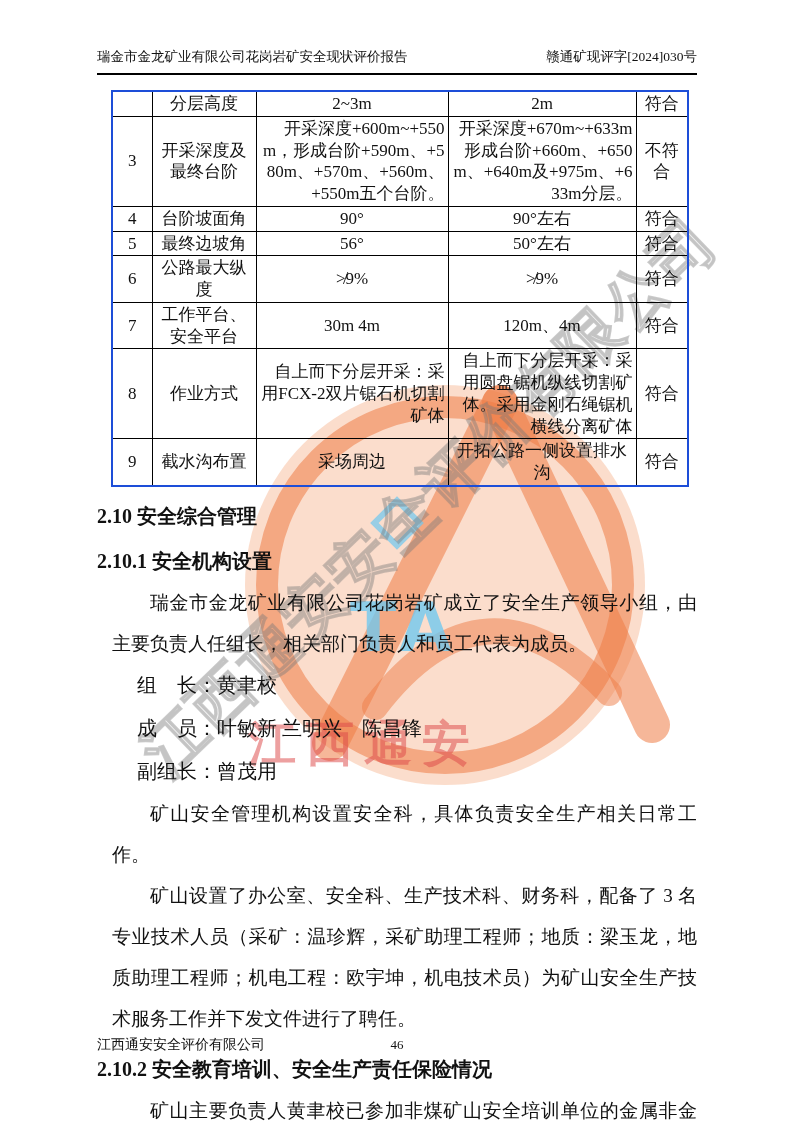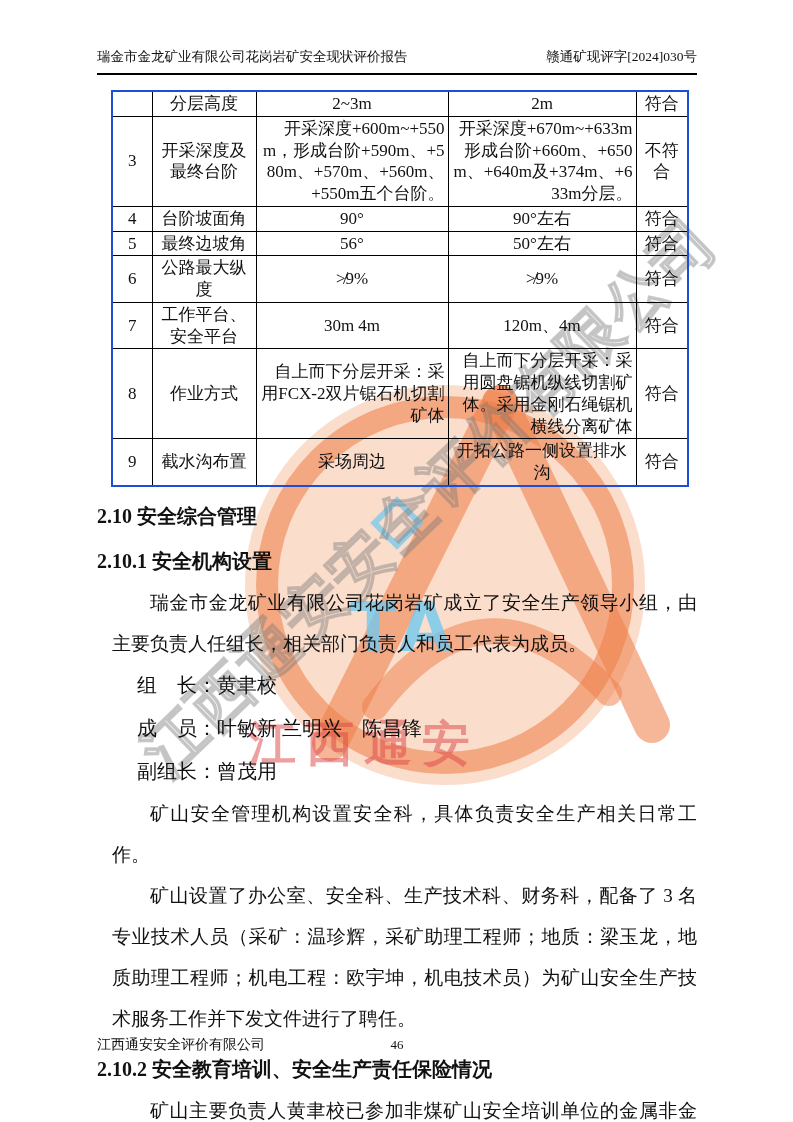--- a/index.html
+++ b/index.html
@@ -105,21 +105,21 @@
             <td></td>
             <td>分层高度</td>
             <td>2~3m</td>
             <td>2m</td>
             <td>符合</td>
           </tr>
           <tr>
             <td>3</td>
             <td>开采深度及最终台阶</td>
             <td class="left">开采深度+600m~+550m，形成台阶+590m、+580m、+570m、+560m、+550m五个台阶。</td>
-            <td class="left">开采深度+670m~+633m形成台阶+660m、+650m、+640m及+374m、+633m分层。</td>
+            <td class="left">开采深度+670m~+633m形成台阶+660m、+650m、+640m及+975m、+633m分层。</td>
             <td>不符合</td>
           </tr>
           <tr>
             <td>4</td>
             <td>台阶坡面角</td>
             <td>90°</td>
             <td>90°左右</td>
             <td>符合</td>
           </tr>
           <tr>

